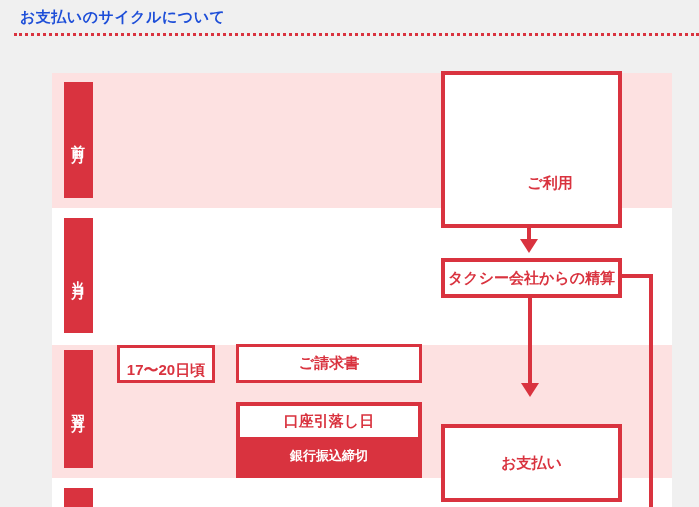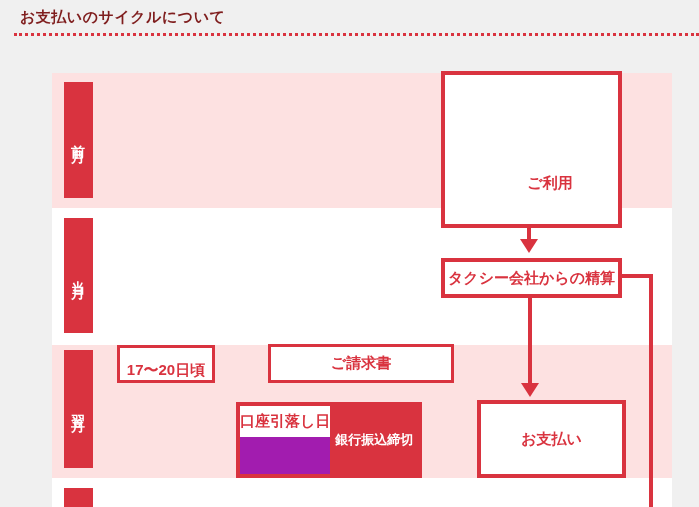--- a/index.html
+++ b/index.html
@@ -13,21 +13,21 @@
     width:699px;height:507px;
     background:#f0f0f0;
     overflow:hidden;
   }
   .abs{position:absolute;}
 
   
   .page-title{
     left:20px;top:8px;
     font-size:15px;font-weight:bold;
-    color:#7f1d1d;
+    color:#1d4ed8;
     letter-spacing:.5px;
     white-space:nowrap;
   }
   .dotted-rule{
     left:14px;top:33px;width:685px;height:0;
     border-top:3px dotted #d9333f;
   }
 
   
   .band{left:52px;width:620px;}
@@ -69,31 +69,31 @@
   }
   .usage-box{
     left:441px;top:71px;width:181px;height:157px;
     border-width:4px;
     align-items:flex-end;
     padding-bottom:31px;
     padding-left:37px;
   }
   .settlement-box{left:441px;top:258px;width:181px;height:40px;border-width:4px;text-align:right;}
   .invoice-period-box{left:117px;top:345px;width:98px;height:38px;align-items:flex-end;}
-  .invoice-box{left:236px;top:344px;width:186px;height:39px;margin-left:32px;}
+  .invoice-box{left:236px;top:344px;width:186px;height:39px;}
   .debit-date-box{left:117px;top:415px;width:98px;height:40px;border-width:4px;}
-  .payment-box{left:441px;top:400px;width:149px;height:78px;border-width:4px;margin-left:36px;}
+  .payment-box{left:441px;top:424px;width:181px;height:78px;border-width:4px;}
 
   
   .combo-box{
     left:236px;top:402px;width:186px;height:76px;
     border:4px solid #d9333f;
-    background:#a21caf;
+    background:#c2410c;
     box-sizing:border-box;
-    display:flex;flex-direction:row;
+    display:flex;flex-direction:column;
   }
   .combo-top{
     background:#ffffff;color:#d9333f;
     height:31px;flex:0 0 31px;
     font-size:15px;font-weight:bold;
     display:flex;align-items:center;justify-content:center;
     white-space:nowrap;
   }
   .combo-bottom{
     background:#d9333f;color:#ffffff;

